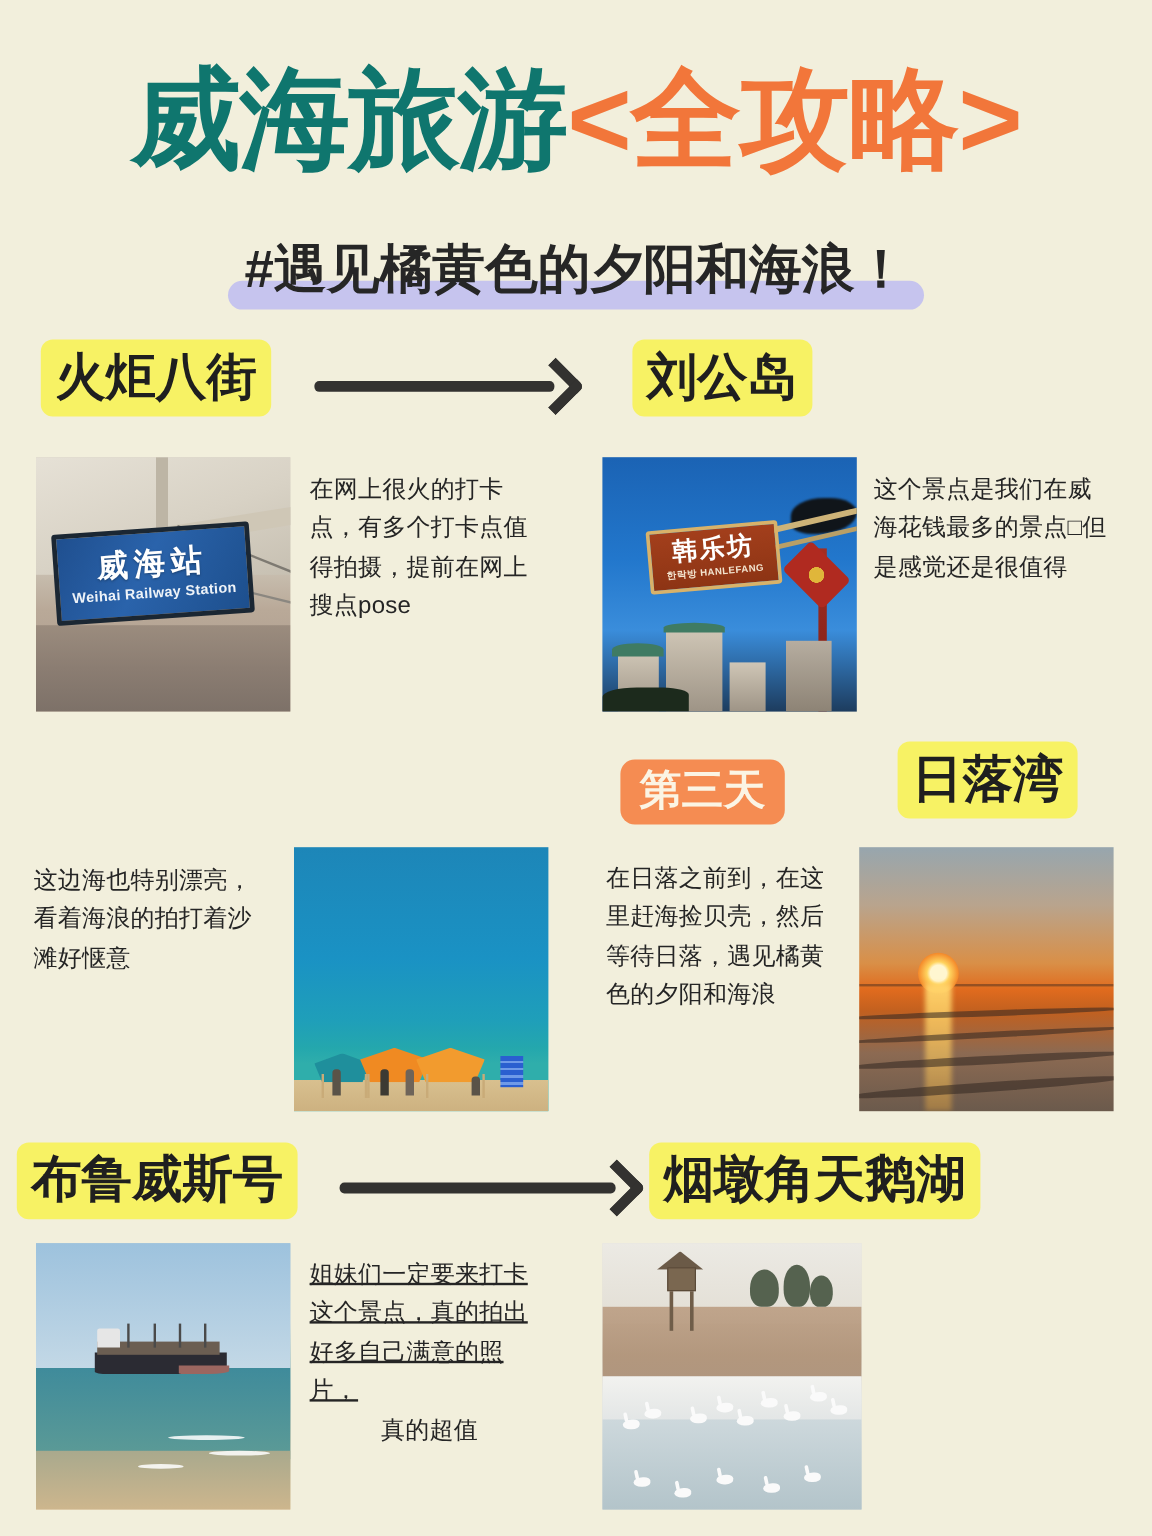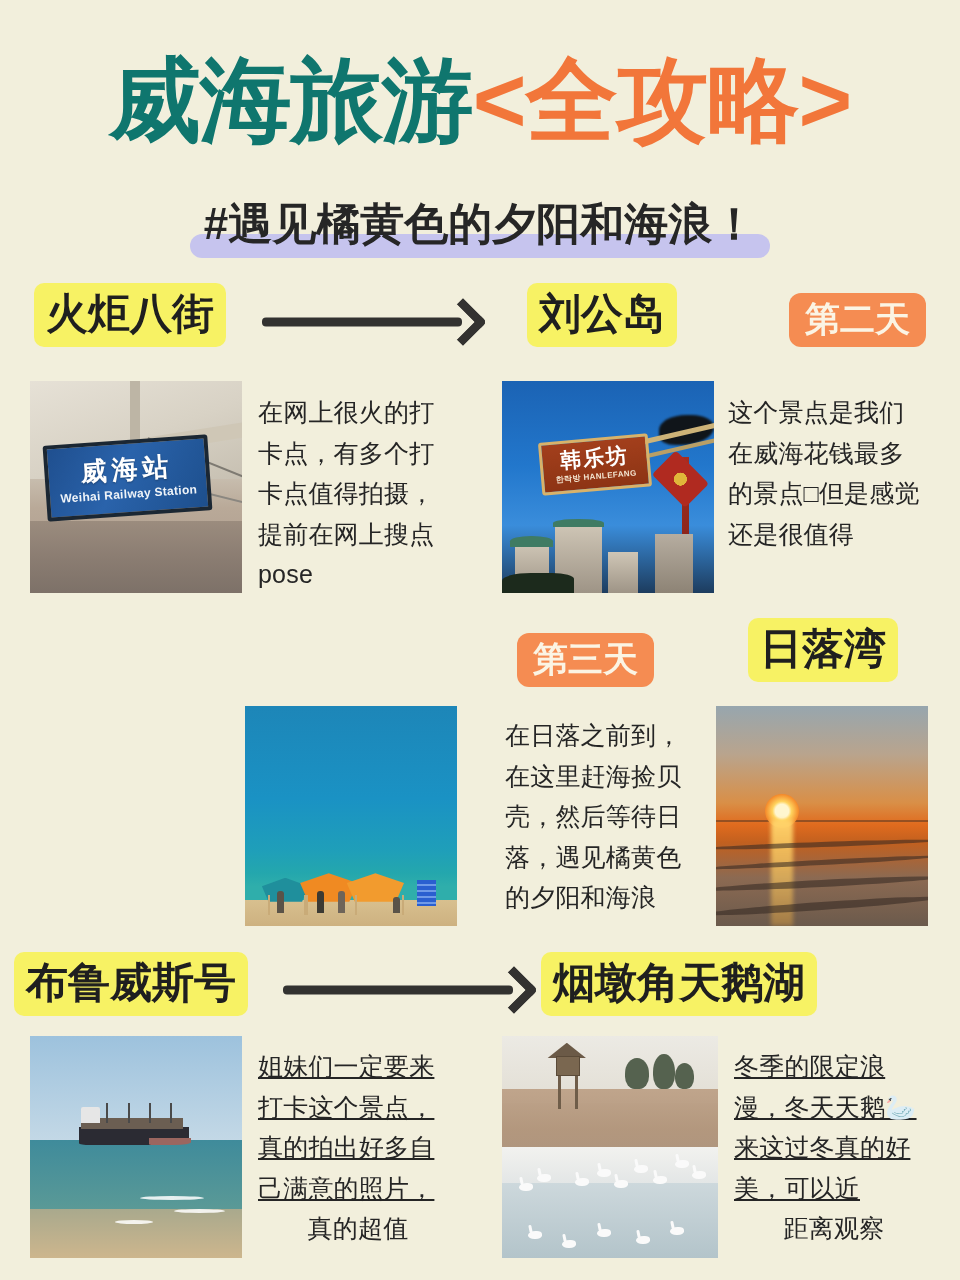--- a/index.html
+++ b/index.html
@@ -66,21 +66,21 @@
     position: absolute; right: 0; top: 50%;
     width: 34px; height: 34px;
     border-top: 9px solid #333230; border-right: 9px solid #333230;
     transform: translateY(-50%) rotate(45deg);
     border-top-right-radius: 5px;
   }
 
   
   .body-text {
     position: absolute;
-    font-size: 25px; font-weight: 500; color: #252525;
+    font-size: 20px; font-weight: 500; color: #252525;
     line-height: 1.62; letter-spacing: 0.2px;
   }
 
   
   .photo {
     position: absolute; overflow: hidden;
     background: #cfd6da;
   }
 
   
@@ -341,21 +341,20 @@
 
   <div class="arrow" style="left:262px; top:300px; width:218px; height:44px;">
     <div class="shaft" style="width:200px;"></div>
     <div class="head"></div>
   </div>
 
   <div class="hdr" style="left:527px; top:293px;">
     <span class="hl-y">刘公岛</span>
   </div>
 
-  <div class="badge" style="left:789px; top:293px;">第二天</div>
 
   <div class="photo ph-station" style="left:30px; top:381px; width:212px; height:212px;">
     <div class="ceiling"></div>
     <div class="beam"></div>
     <div class="post"></div>
     <div class="lower"></div>
     <div class="wire"></div>
     <div class="wire2"></div>
     <div class="sign">
       <div class="cn">威海站</div>
@@ -388,20 +387,21 @@
 
   <div class="body-text" style="left:728px; top:392px; width:200px;">这个景点是我们在威海花钱最多的景点□但是感觉还是很值得</div>
 
 
   <div class="badge" style="left:517px; top:633px;">第三天</div>
 
   <div class="hdr" style="left:748px; top:628px;">
     <span class="hl-y">日落湾</span>
   </div>
 
+  <div class="body-text" style="left:28px; top:718px; width:200px;">这边海也特别漂亮，看着海浪的拍打着沙滩好惬意</div>
 
   <div class="photo ph-beach" style="left:245px; top:706px; width:212px; height:220px;">
     <div class="sand"></div>
     <div class="canopy c-teal"></div>
     <div class="canopy c-orange1"></div>
     <div class="canopy c-orange2"></div>
     <div class="leg" style="left:11%;"></div>
     <div class="leg" style="left:28%;"></div>
     <div class="leg" style="left:29%;"></div>
     <div class="leg" style="left:52%;"></div>
@@ -481,18 +481,14 @@
     <div class="swan" style="left:70%; top:63%;"></div>
     <div class="swan" style="left:80%; top:56%;"></div>
     <div class="swan" style="left:88%; top:61%;"></div>
     <div class="swan" style="left:12%; top:88%;"></div>
     <div class="swan" style="left:28%; top:92%;"></div>
     <div class="swan" style="left:44%; top:87%;"></div>
     <div class="swan" style="left:62%; top:90%;"></div>
     <div class="swan" style="left:78%; top:86%;"></div>
   </div>
 
-  <div class="body-text" style="left:734px; top:1046px; width:200px;">
-    <span class="bt-line">冬季的限定浪漫，冬天天鹅🦢来这过冬真的好美，可以近</span>
-    <span class="bt-center">距离观察</span>
-  </div>
 
 </div>
 
 </body></html>

